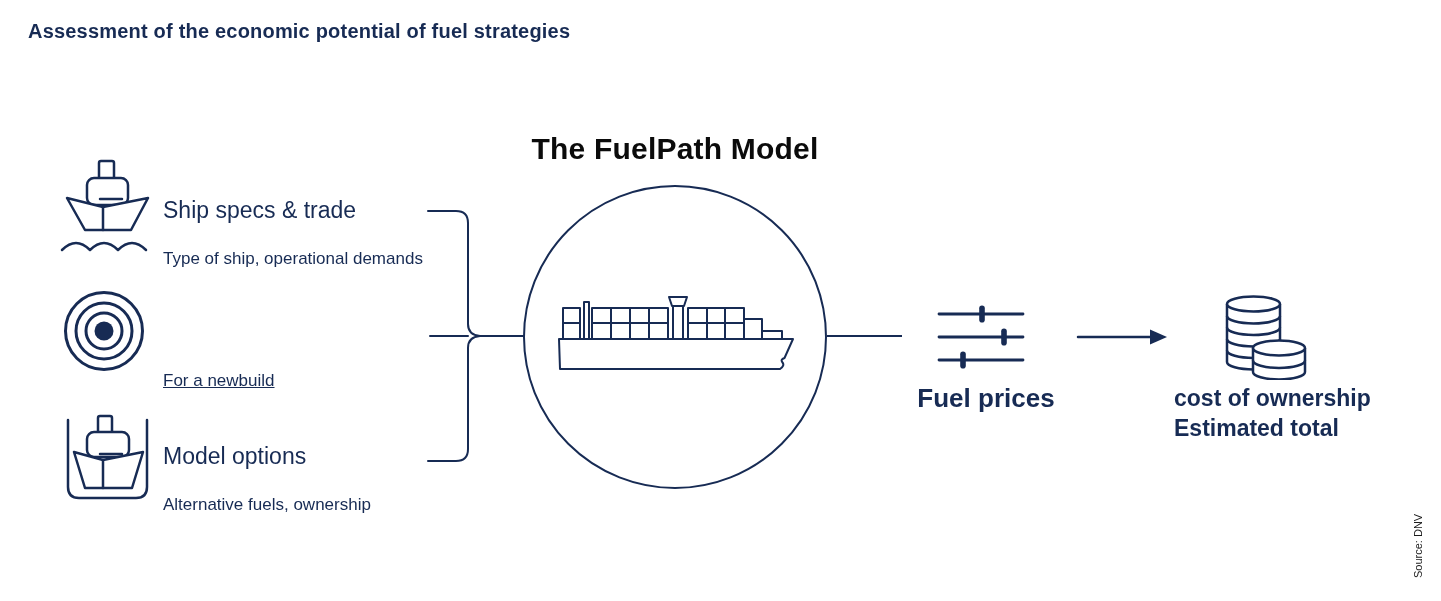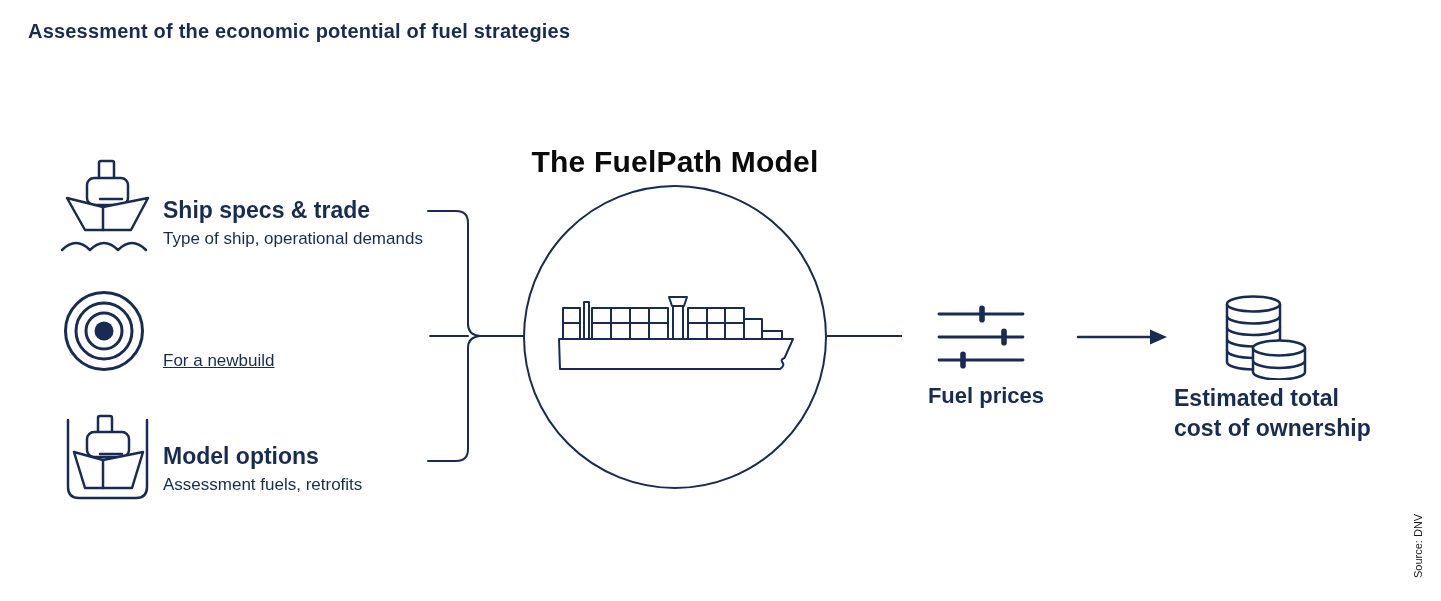--- a/index.html
+++ b/index.html
@@ -2,28 +2,28 @@
 <html><head>
 <meta charset="utf-8">
 <style>
   html,body{margin:0;padding:0;background:#ffffff;}
   .canvas{
     position:relative;width:1441px;height:601px;background:#ffffff;overflow:hidden;
     font-family:"Liberation Sans", sans-serif;color:#172B54;
   }
   .abs{position:absolute;}
   .page-title{left:28px;top:20px;font-size:20px;font-weight:bold;letter-spacing:.2px;color:#172B54;}
-  .model-title{left:475px;top:145px;width:400px;text-align:center;font-size:30px;font-weight:bold;color:#0b0b0b;letter-spacing:.2px;}
+  .model-title{left:475px;top:132px;width:400px;text-align:center;font-size:30px;font-weight:bold;color:#0b0b0b;letter-spacing:.2px;}
   .model-circle{left:523px;top:185px;width:304px;height:304px;border:2px solid #172B54;border-radius:50%;box-sizing:border-box;background:#ffffff;}
-  .input-label{font-size:23px;font-weight:bold;line-height:27px;color:#172B54;white-space:nowrap;}
-  .input-desc{font-size:17px;line-height:21px;color:#172B54;white-space:nowrap;}
+  .input-label{font-size:23px;font-weight:normal;line-height:27px;color:#172B54;white-space:nowrap;}
+  .input-desc{font-size:17px;line-height:21px;color:#172B54;white-space:nowrap;margin-top:20px;}
   .lbl-1{left:163px;top:197px;} .desc-1{left:163px;top:228px;}
   .lbl-2{left:163px;top:320px;} .desc-2{left:163px;top:350px;text-decoration:underline;}
   .lbl-3{left:163px;top:443px;} .desc-3{left:163px;top:474px;}
-  .fuel-label{left:906px;top:383px;width:160px;text-align:center;font-size:22px;font-weight:bold;color:#172B54;}
+  .fuel-label{left:906px;top:383px;width:160px;text-align:center;font-size:26px;font-weight:bold;color:#172B54;}
   .output-label{left:1174px;top:383px;font-size:23px;font-weight:bold;line-height:30px;color:#172B54;white-space:nowrap;}
   .connector-line{left:827px;top:335px;width:75px;height:2px;background:#172B54;}
   .source-note{left:1412px;top:578px;font-size:11px;color:#1a1a1a;white-space:nowrap;
     transform:rotate(-90deg);transform-origin:left top;}
   svg{display:block;}
 </style>
 </head>
 <body>
 
 <div class="canvas">
@@ -60,21 +60,21 @@
       <path d="M6,10 V77 Q6,88 17,88 H74 Q85,88 85,77 V10"></path>
     </g>
   </svg>
 
   <div class="abs input-label lbl-1">Ship specs &amp; trade</div>
   <div class="abs input-desc desc-1">Type of ship, operational demands</div>
 
   <div class="abs input-desc desc-2">For a newbuild</div>
 
   <div class="abs input-label lbl-3">Model options</div>
-  <div class="abs input-desc desc-3">Assessment fuels, retrofits</div>
+  <div class="abs input-desc desc-3">Alternative fuels, ownership</div>
 
   <svg class="abs" style="left:420px;top:200px;" width="110" height="275" viewBox="0 0 110 275">
     <g fill="none" stroke="#172B54" stroke-width="2" stroke-linecap="round">
       <path d="M8,11 H36 Q48,11 48,23 V124 Q48,135 60,136 H104"></path>
       <path d="M8,261 H36 Q48,261 48,249 V148 Q48,137 60,136"></path>
       <path d="M10,136 H48"></path>
     </g>
   </svg>
 
   <div class="abs model-title">The FuelPath Model</div>
@@ -130,19 +130,19 @@
       <path d="M5,49 A26.5,7.5 0 0 0 58,49"></path>
       <path d="M5,60.5 A26.5,7.5 0 0 0 58,60.5"></path>
       <ellipse cx="31.5" cy="14" rx="26.5" ry="7.5" fill="#ffffff"></ellipse>
       <path d="M31,58 V82 A26,7.5 0 0 0 83,82 V58" fill="#ffffff"></path>
       <path d="M31,70.5 A26,7.5 0 0 0 83,70.5"></path>
       <ellipse cx="57" cy="58" rx="26" ry="7.5" fill="#ffffff"></ellipse>
     </g>
   </svg>
 
   <div class="abs output-label">
+    <span style="display:block">cost of ownership</span>
     <span style="display:block">Estimated total</span>
-    <span style="display:block">cost of ownership</span>
   </div>
 
   <div class="abs source-note">Source: DNV</div>
 
 </div>
 
 </body></html>

